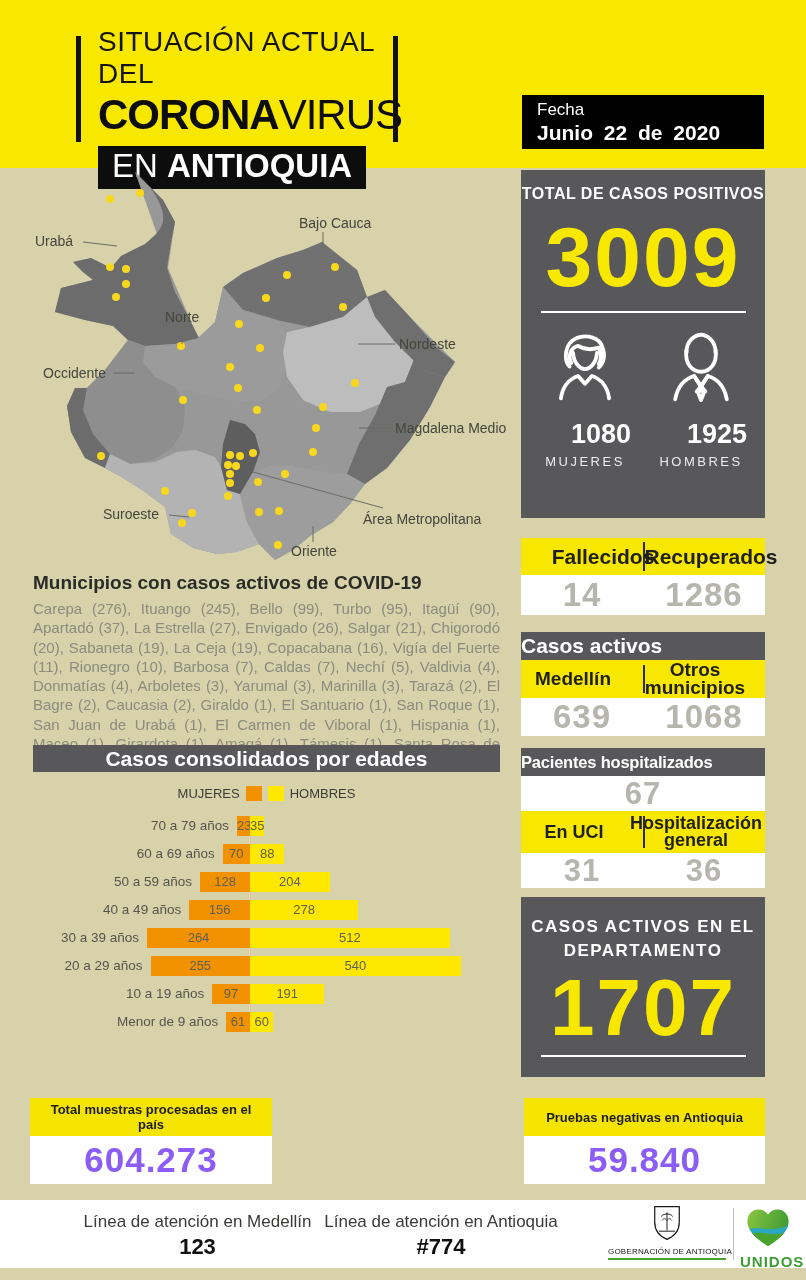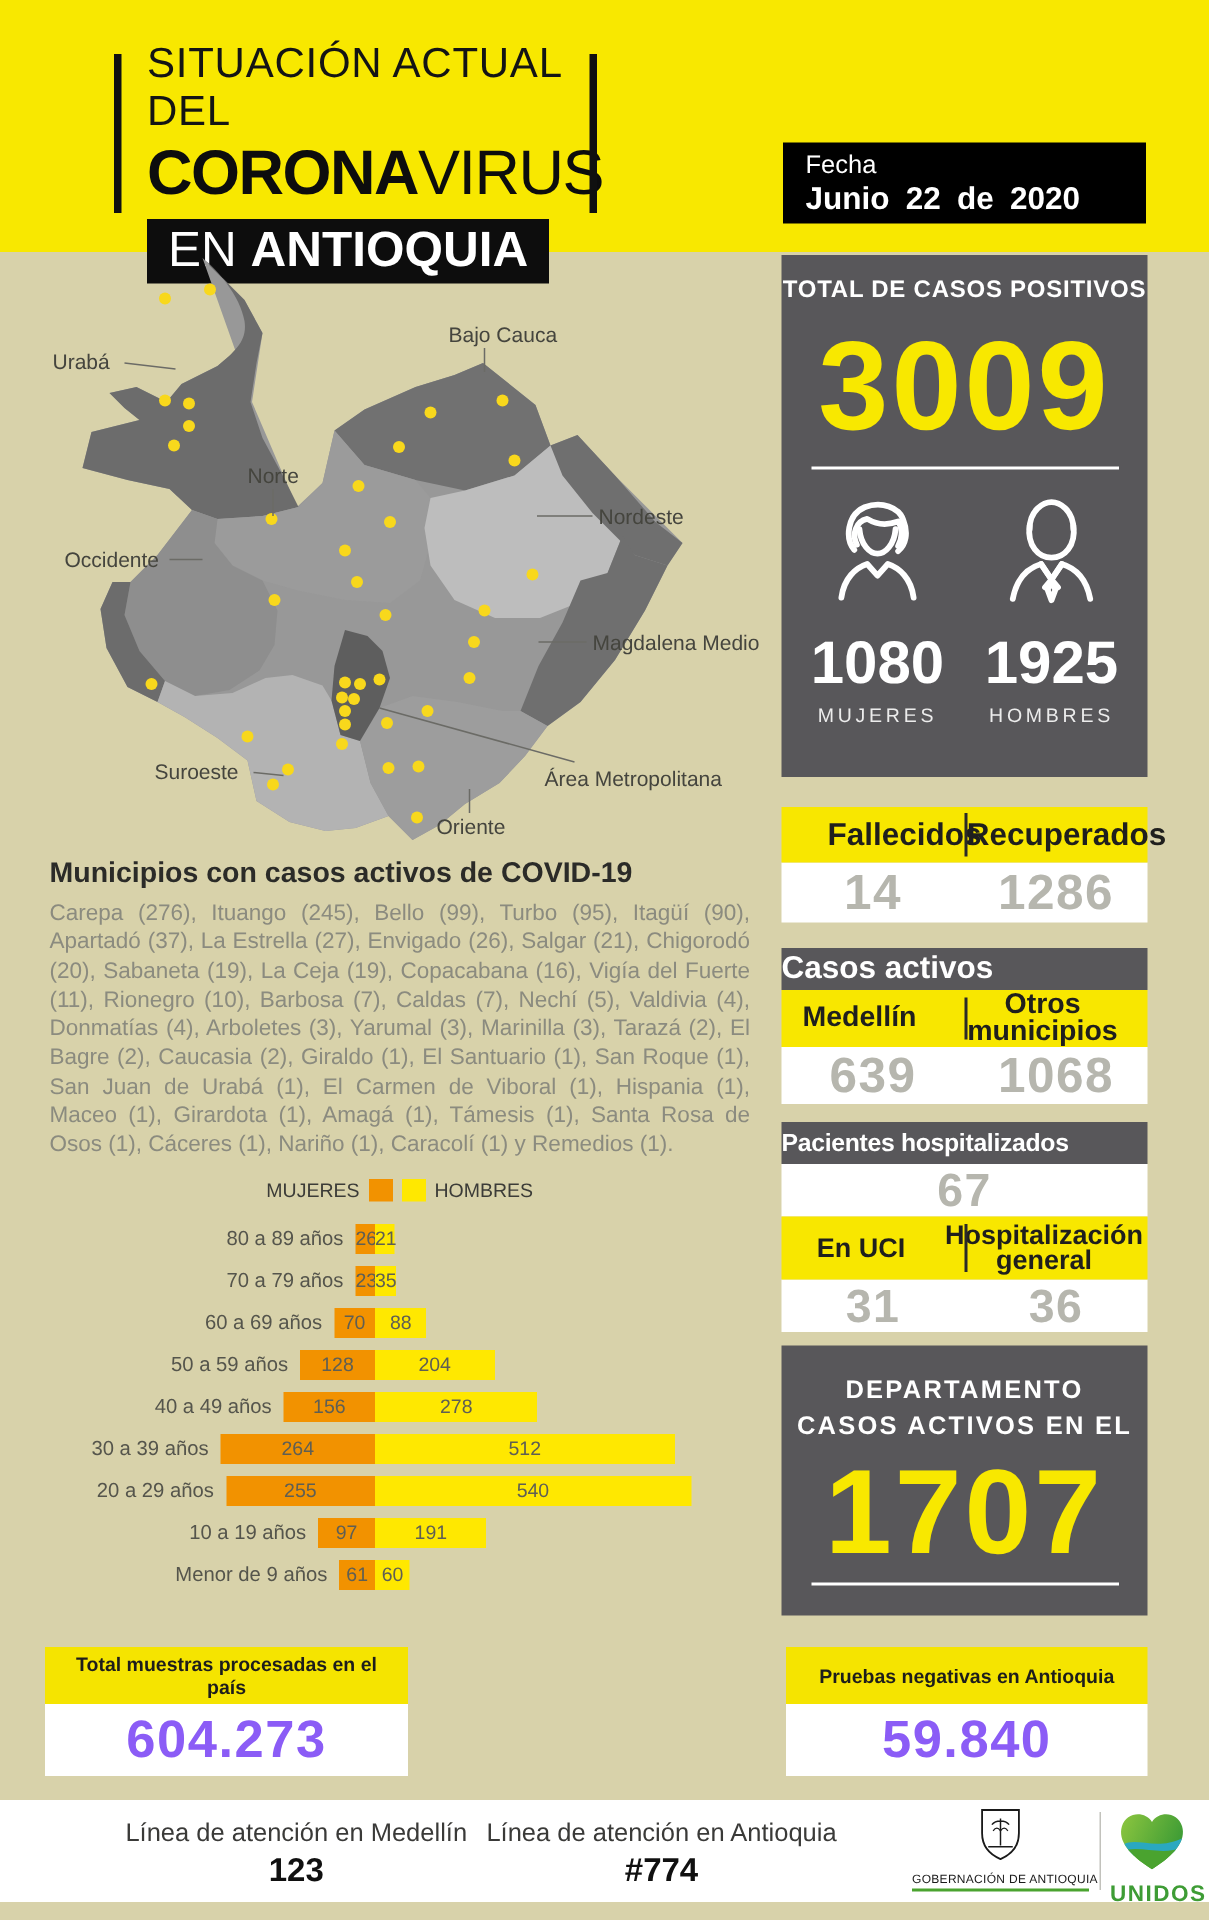--- a/index.html
+++ b/index.html
@@ -54,21 +54,21 @@
   
   .rc{position:absolute;left:521px;width:244px;box-sizing:border-box;}
   .darkbox{background:#58575a;color:#fff;}
   .box1{top:170px;height:348px;text-align:center;}
   .box1 .ti{font-size:16px;font-weight:bold;letter-spacing:.5px;padding-top:15px;}
   .box1 .big{font-size:84px;font-weight:bold;color:#f8e800;letter-spacing:2px;
       line-height:104px;margin-top:2px;}
   .box1 hr{border:none;border-top:2px solid #fff;width:205px;margin:2px auto 0 auto;}
   .pic-row{display:flex;justify-content:center;gap:24px;margin-top:14px;}
   .pcol{width:92px;}
-  .pcol .num{font-size:40px;font-weight:bold;color:#fff;margin-top:2px;}
+  .pcol .num{font-size:27px;font-weight:bold;color:#fff;margin-top:2px;text-align:right;}
   .pcol .plab{font-size:13px;letter-spacing:2.5px;color:#ececec;margin-top:4px;}
   .yrow{display:flex;background:#f8e700;position:relative;}
   .yrow .cell{width:50%;display:flex;align-items:center;justify-content:center;
       text-align:center;color:#1f1f1d;font-weight:600;}
   .yrow .div{position:absolute;left:50%;top:12%;height:76%;width:2px;background:#2a2a28;}
   .wrow{display:flex;background:#fff;}
   .wrow .cell{width:50%;text-align:center;font-weight:bold;color:#b6b6ae;letter-spacing:1px;}
   .box2{top:538px;}
   .box2 .yrow{height:37px;padding-left:28px;}
   .box2 .cell{font-size:21px;}
@@ -204,32 +204,28 @@
         <line x1="358" y1="336" x2="228" y2="300"></line>
         <text x="266" y="384">Oriente</text>
         <line x1="288" y1="370" x2="288" y2="354"></line>
       </g>
     </svg>
   </div>
 
   <div class="muni-h">Municipios con casos activos de COVID-19</div>
   <p class="muni-p">Carepa (276), Ituango (245), Bello (99), Turbo (95), Itagüí (90), Apartadó (37), La Estrella (27), Envigado (26), Salgar (21), Chigorodó (20), Sabaneta (19), La Ceja (19), Copacabana (16), Vigía del Fuerte (11), Rionegro (10), Barbosa (7), Caldas (7), Nechí (5), Valdivia (4), Donmatías (4), Arboletes (3), Yarumal (3), Marinilla (3), Tarazá (2), El Bagre (2), Caucasia (2), Giraldo (1), El Santuario (1), San Roque (1), San Juan de Urabá (1), El Carmen de Viboral (1), Hispania (1), Maceo (1), Girardota (1), Amagá (1), Támesis (1), Santa Rosa de Osos (1), Cáceres (1), Nariño (1), Caracolí (1) y Remedios (1).</p>
 
+  <div class="chart-title">Casos consolidados por edades</div>
   <div class="legend">
     <span>MUJERES</span>
     <span class="sw" id="sw-m" style="background: rgb(242, 146, 0);"></span>
     <span class="sw" id="sw-h" style="background: rgb(255, 232, 0);"></span>
     <span>HOMBRES</span>
   </div>
   <div class="crows" id="chart-rows">
-      <div class="crow">
-        <span class="clabel" style="right: 276px;">80 a 89 años</span>
-        <span class="cbar" style="left: 212px; width: 13px; background: rgb(242, 146, 0);">26</span>
-        <span class="cbar" style="left: 225px; width: 13px; background: rgb(255, 232, 0);">21</span>
-      </div>
       <div class="crow">
         <span class="clabel" style="right: 276px;">70 a 79 años</span>
         <span class="cbar" style="left: 212px; width: 13px; background: rgb(242, 146, 0);">23</span>
         <span class="cbar" style="left: 225px; width: 13.65px; background: rgb(255, 232, 0);">35</span>
       </div>
       <div class="crow">
         <span class="clabel" style="right: 290.3px;">60 a 69 años</span>
         <span class="cbar" style="left: 197.7px; width: 27.3px; background: rgb(242, 146, 0);">70</span>
         <span class="cbar" style="left: 225px; width: 34.32px; background: rgb(255, 232, 0);">88</span>
       </div>
@@ -337,22 +333,22 @@
       <div class="cell" style="padding:0 8px;">Hospitalización general</div>
     </div>
     <div class="wrow">
       <div class="cell">31</div>
       <div class="cell">36</div>
     </div>
   </div>
 
   <div class="rc darkbox box5">
     <div class="ti">
+      <div>CASOS ACTIVOS EN EL</div>
       <div>DEPARTAMENTO</div>
-      <div>CASOS ACTIVOS EN EL</div>
     </div>
     <div class="big">1707</div>
     <hr>
   </div>
 
   <footer class="footer">
     <div class="fline" style="left:80px;width:235px;">
       <div class="fl">Línea de atención en Medellín</div>
       <div class="fv">123</div>
     </div>

